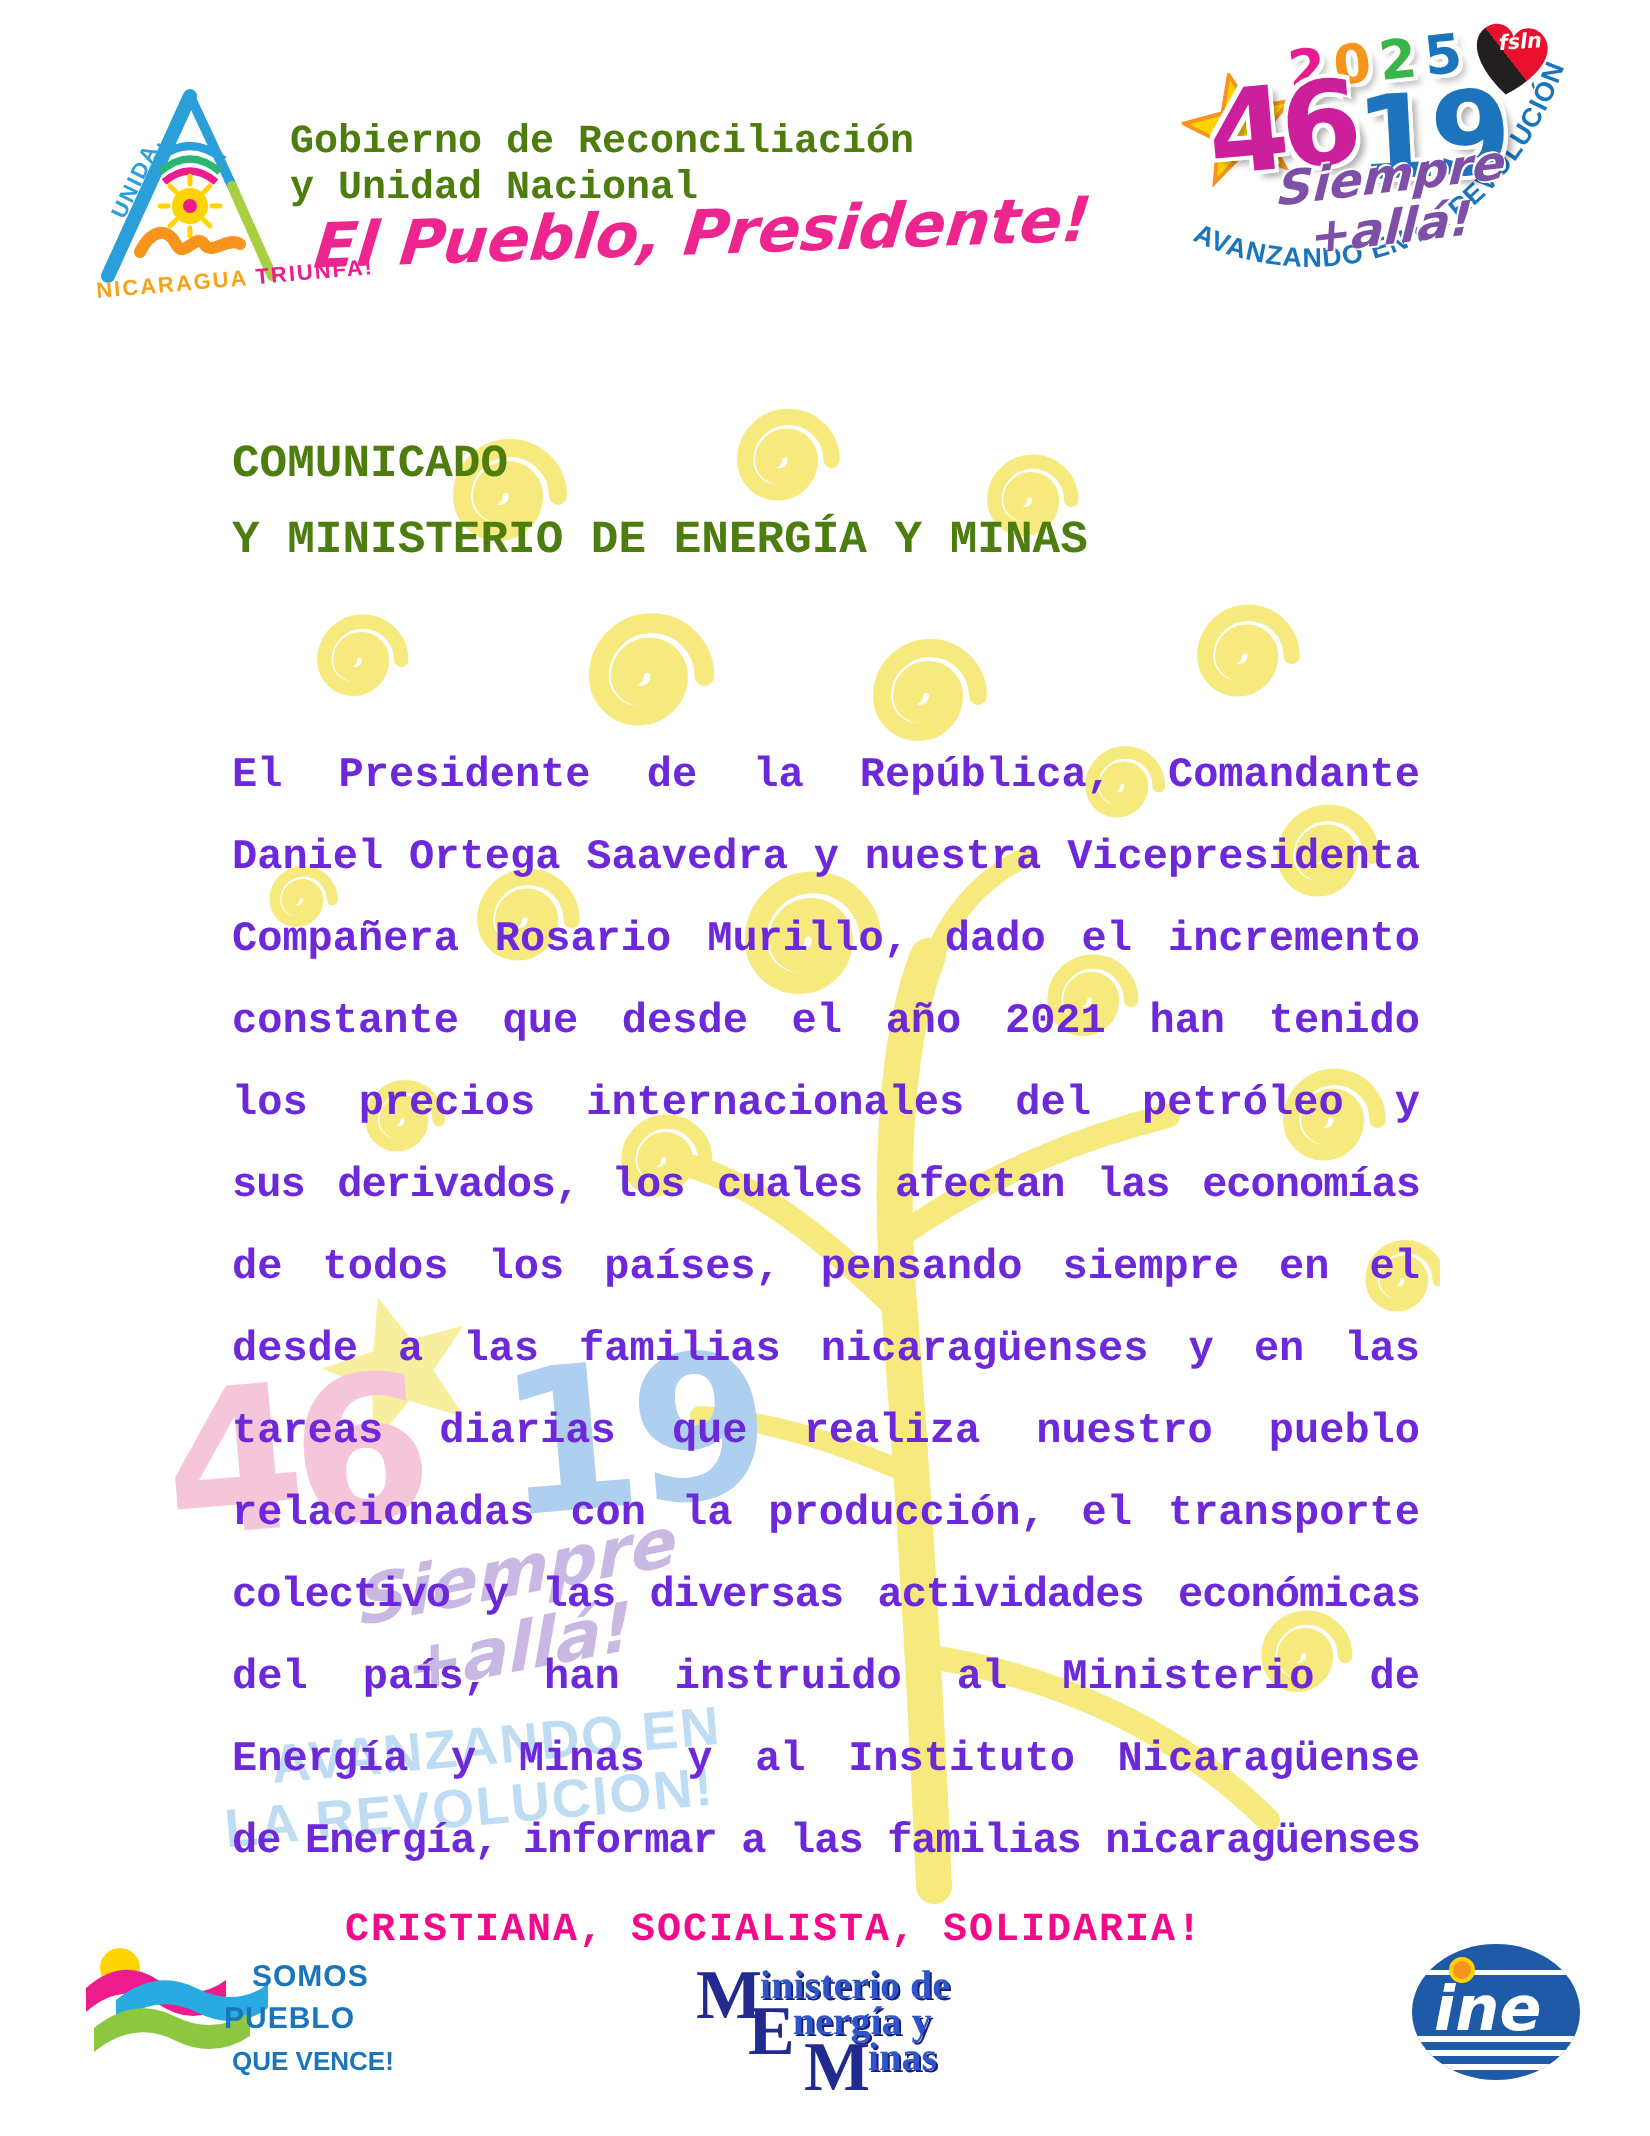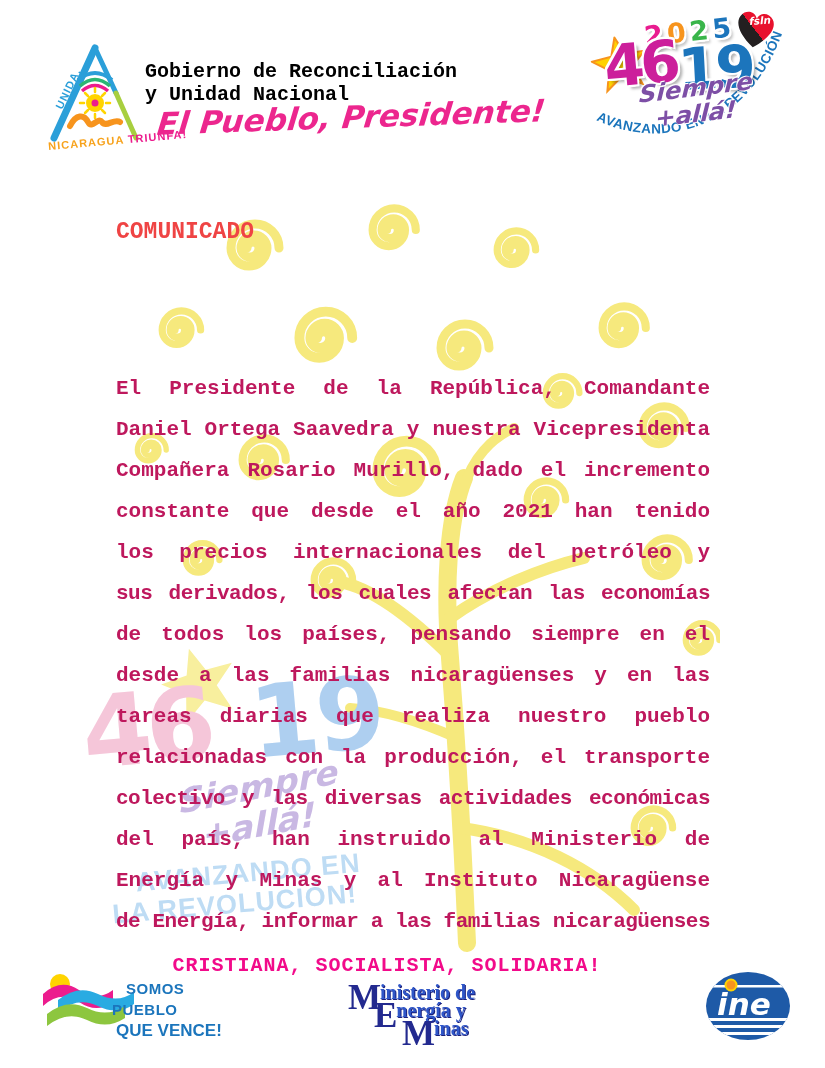--- a/index.html
+++ b/index.html
@@ -25,21 +25,21 @@
             color:#bedcf4; letter-spacing:1px; }
   .wm-a1 { left:40px; top:218px; }
   .wm-a2 { left:14px; top:248px; }
   
   .hdr-left { position:absolute; left:40px; top:42px; z-index:2; }
   .emblem { position:absolute; left:0; top:0; }
   .triunfa { position:absolute; left:8px; top:92px; font:bold 11px "Liberation Sans", sans-serif;
              transform:rotate(-5deg); letter-spacing:1px; white-space:nowrap; }
   .triunfa .t1 { color:#f7a21b; } .triunfa .t2 { color:#ec1c8e; }
   .gob-text { position:absolute; left:105px; top:18px; width:330px;
-              font:bold 20px "Liberation Mono", monospace; color:#000000; line-height:23px; }
+              font:bold 20px "Liberation Mono", monospace; color:#4d7c0f; line-height:23px; }
   .pueblo { position:absolute; left:118px; top:58px; width:330px;
             font:bold italic 31px "DejaVu Sans", sans-serif; color:#ec268e;
             transform:skewX(-8deg) rotate(-2deg); white-space:nowrap; }
   
   .hdr-right { position:absolute; left:592px; top:8px; width:215px; height:145px; z-index:2; }
   .y2025 { position:absolute; left:52px; top:8px; font:bold 27px "DejaVu Sans", sans-serif;
            letter-spacing:4px; transform:rotate(-6deg); white-space:nowrap;
            text-shadow:-2px -2px 0 #fff,2px -2px 0 #fff,-2px 2px 0 #fff,2px 2px 0 #fff,3px 4px 3px rgba(0,0,0,.25); }
   .d0 { color:#e91c8f; } .d1 { color:#f7941d; } .d2 { color:#39b54a; } .d3 { color:#1c75bc; }
   .star-big { position:absolute; left:0px; top:28px; transform:rotate(-12deg); }
@@ -50,36 +50,36 @@
          color:#1c75bc; letter-spacing:-3px; transform:rotate(-3deg);
          text-shadow:-2px -2px 0 #fff,2px -2px 0 #fff,-2px 2px 0 #fff,2px 2px 0 #fff,4px 4px 3px rgba(0,0,0,.3); }
   .hr-script { position:absolute; font:bold italic 24px "DejaVu Sans", sans-serif; color:#7d4fa6;
                transform:skewX(-10deg) rotate(-7deg); z-index:3;
                text-shadow:-1px -1px 0 #fff,1px 1px 0 #fff; white-space:nowrap; }
   .hs1 { left:48px; top:66px; } .hs2 { left:64px; top:92px; }
   .heart-wrap { position:absolute; left:140px; top:0px; transform:rotate(8deg); }
   .arc-svg { position:absolute; left:0; top:0; }
   
   .doc-heading { position:absolute; left:116px; top:219px; z-index:1;
-                 font:bold 23px "Liberation Mono", monospace; color:#ef4444; }
+                 font:bold 23px "Liberation Mono", monospace; color:#4d7c0f; }
   .doc-heading div { height:38px; white-space:nowrap; }
   .doc-body { position:absolute; left:116px; top:377px; width:594px; z-index:1;
-              font:bold 21px "Liberation Mono", monospace; color:#be185d; }
+              font:bold 21px "Liberation Mono", monospace; color:#6d28d9; }
   .doc-body div { height:41px; text-align:justify; text-align-last:justify; }
   .doc-body div.squeeze { letter-spacing:-0.5px; }
   
   .cristiana { position:absolute; left:0; top:954px; width:774px; text-align:center; z-index:2;
                font:bold 20px "Liberation Mono", monospace; color:#f20a8a; letter-spacing:1px; }
   .somos { position:absolute; left:40px; top:970px; z-index:2; }
   .somos-waves { position:absolute; left:0; top:0; }
   .somos-text { position:absolute; left:86px; top:8px; color:#1b75bc; white-space:nowrap;
                 font-family:"Liberation Sans", sans-serif; font-weight:bold; }
   .somos-text .s1 { font-size:15px; letter-spacing:.5px; }
   .somos-text .s2 { font-size:15px; margin-left:-14px; letter-spacing:.5px; }
-  .somos-text .s3 { font-size:17px; margin-left:-10px; }
+  .somos-text .s3 { font-size:13px; margin-left:-10px; }
   .somos-text div { line-height:21px; }
   .mem { position:absolute; left:348px; top:978px; z-index:2; color:#2f56c8;
          font-family:"Liberation Serif", serif; font-weight:bold; }
   .mem-line { height:18px; white-space:nowrap; }
   .mem-line .big { font-size:35px; color:#232a8f; vertical-align:-10px; letter-spacing:-1px; }
   .mem-line .rest { font-size:20px; text-shadow:1px 1px 0 #1a1f7a; }
   .mem-l2 { margin-left:26px; } .mem-l3 { margin-left:54px; }
   .ine { position:absolute; left:704px; top:970px; z-index:2; }
 </style>
 </head>
@@ -188,20 +188,21 @@
       </svg>
     </div>
     <div class="n46">46</div>
     <div class="n19">19</div>
     <div class="hr-script hs1">Siempre</div>
     <div class="hr-script hs2">+allá!</div>
   </div>
 
   <div class="doc-heading">
     <div>COMUNICADO</div>
+    <div>Y MINISTERIO DE ENERGÍA Y MINAS</div>
   </div>
 
   <div class="doc-body">
     <div>El Presidente de la República, Comandante</div>
     <div>Daniel Ortega Saavedra y nuestra Vicepresidenta</div>
     <div>Compañera Rosario Murillo, dado el incremento</div>
     <div>constante que desde el año 2021 han tenido</div>
     <div>los precios internacionales del petróleo y</div>
     <div class="squeeze">sus derivados, los cuales afectan las economías</div>
     <div>de todos los países, pensando siempre en el</div>

